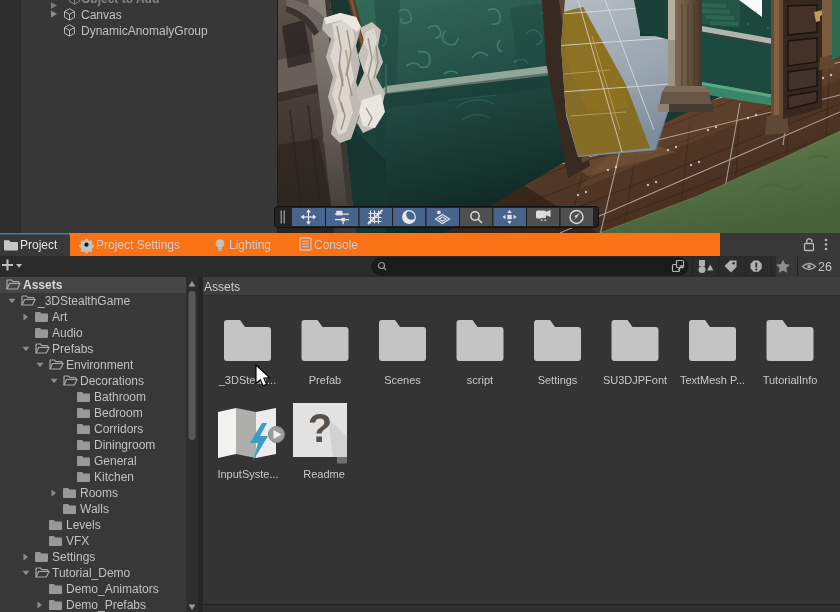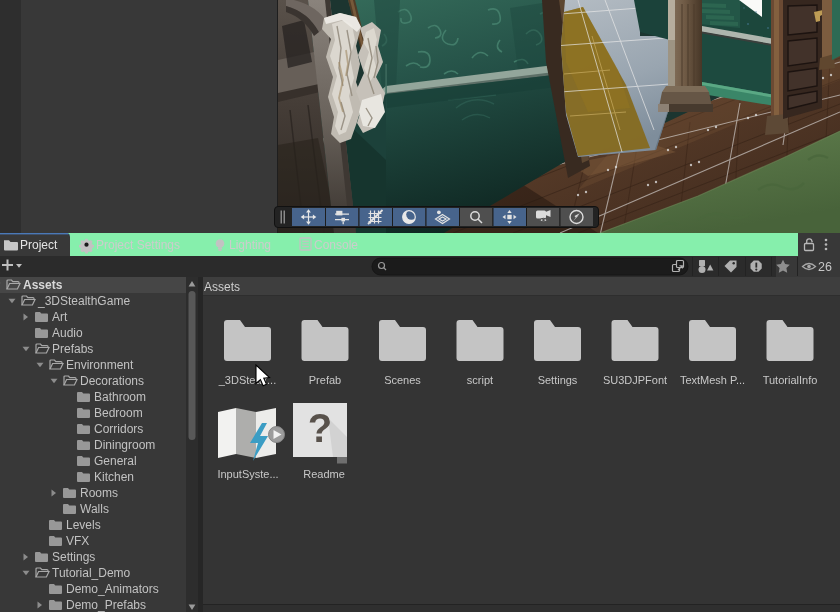--- a/index.html
+++ b/index.html
@@ -5,20 +5,46 @@
   * { margin:0; padding:0; box-sizing:border-box; }
   html,body { width:840px; height:612px; overflow:hidden; background:#383838;
     font-family:"Liberation Sans", sans-serif; }
   #page { position:relative; width:840px; height:612px; overflow:hidden; }
   .abs { position:absolute; }
 </style>
 </head>
 <body>
 <div id="page">
 
+  <div class="abs" id="hier" style="left:0;top:0;width:277px;height:233px;background:#373737;">
+    <svg width="277" height="48" viewBox="0 0 277 48">
+
+      <g transform="translate(0,-12)" opacity="0.8">
+        <path d="M51,14 l6,3.5 -6,3.5 z" fill="#8c8c8c"></path>
+        <g stroke="#9a9a9a" fill="none" stroke-width="1">
+          <path d="M69.5,7.5 l5,-2.8 5,2.8 0,5.8 -5,2.8 -5,-2.8 z"></path>
+          <path d="M69.5,7.5 l5,2.8 5,-2.8 M74.5,10.3 l0,5.8"></path>
+        </g>
+        <text x="81" y="15" font-size="12" fill="#9a9a9a" font-weight="bold">Object to Add</text>
+      </g>
+
+      <path d="M51,10.5 l6,3.5 -6,3.5 z" fill="#8c8c8c"></path>
+      <g stroke="#b4b4b4" fill="none" stroke-width="1">
+        <path d="M64.5,11.5 l5,-2.8 5,2.8 0,5.8 -5,2.8 -5,-2.8 z"></path>
+        <path d="M64.5,11.5 l5,2.8 5,-2.8 M69.5,14.3 l0,5.8"></path>
+      </g>
+      <text x="81" y="18.5" font-size="12" fill="#c0c0c0">Canvas</text>
+
+      <g stroke="#b4b4b4" fill="none" stroke-width="1">
+        <path d="M64.5,27.5 l5,-2.8 5,2.8 0,5.8 -5,2.8 -5,-2.8 z"></path>
+        <path d="M64.5,27.5 l5,2.8 5,-2.8 M69.5,30.3 l0,5.8"></path>
+      </g>
+      <text x="81" y="34.5" font-size="12" fill="#c0c0c0">DynamicAnomalyGroup</text>
+    </svg>
+  </div>
   <div class="abs" style="left:0;top:0;width:21px;height:233px;background:#2e2e2e;"></div>
   <div class="abs" style="left:277px;top:0;width:1px;height:233px;background:#1e1e1e;"></div>
 
   <div class="abs" id="scene" style="left:278px;top:0;width:562px;height:233px;overflow:hidden;background:#1e3732;">
     <svg width="562" height="233" viewBox="0 0 562 233">
       <defs>
         <linearGradient id="gWood" x1="0" y1="0" x2="1" y2="1">
           <stop offset="0" stop-color="#70503a"></stop>
             <stop offset="0.45" stop-color="#573b28"></stop>
             <stop offset="1" stop-color="#3e291d"></stop>
@@ -363,21 +389,21 @@
       </g>
 
       <g transform="translate(302.5,11)">
         <circle r="6.5" fill="none" stroke="#dcdcdc" stroke-width="1.4"></circle>
         <path d="M3.2,-3.8 L-1,1 L-3.4,4.2 L1,-0.5 Z" fill="#dcdcdc"></path>
         <path d="M3.2,-3.8 L-0.6,0.8 L-2,-1 Z" fill="#dcdcdc"></path>
       </g>
     </svg>
   </div>
 
-  <div class="abs" id="tabbar" style="left:0;top:233px;width:798px;height:23px;background:#86efac;">
+  <div class="abs" id="tabbar" style="left:0;top:233px;width:720px;height:23px;background:#f97316;">
     <svg width="840" height="23" viewBox="0 0 840 23">
 
       <path d="M0,0 L66,0 Q70,0 70,4 L70,23 L0,23 Z" fill="#383838"></path>
       <path d="M0,0 L66,0 Q70,0 70,4 L70,1.2 L0,1.2 Z" fill="#4a79b8"></path>
       <rect x="0" y="0" width="68" height="1.2" fill="#4a79b8"></rect>
 
       <path d="M4,7.2 l5,0 1.5,1.8 6.5,0 q1,0 1,1 l0,6.5 q0,1 -1,1 l-12,0 q-1,0 -1,-1 z" fill="#c6c6c6"></path>
       <text x="20" y="16" font-size="12" fill="#e4e4e4">Project</text>
 
       <g transform="translate(86.5,11.7) scale(0.92)" fill="#c2c2c2">

